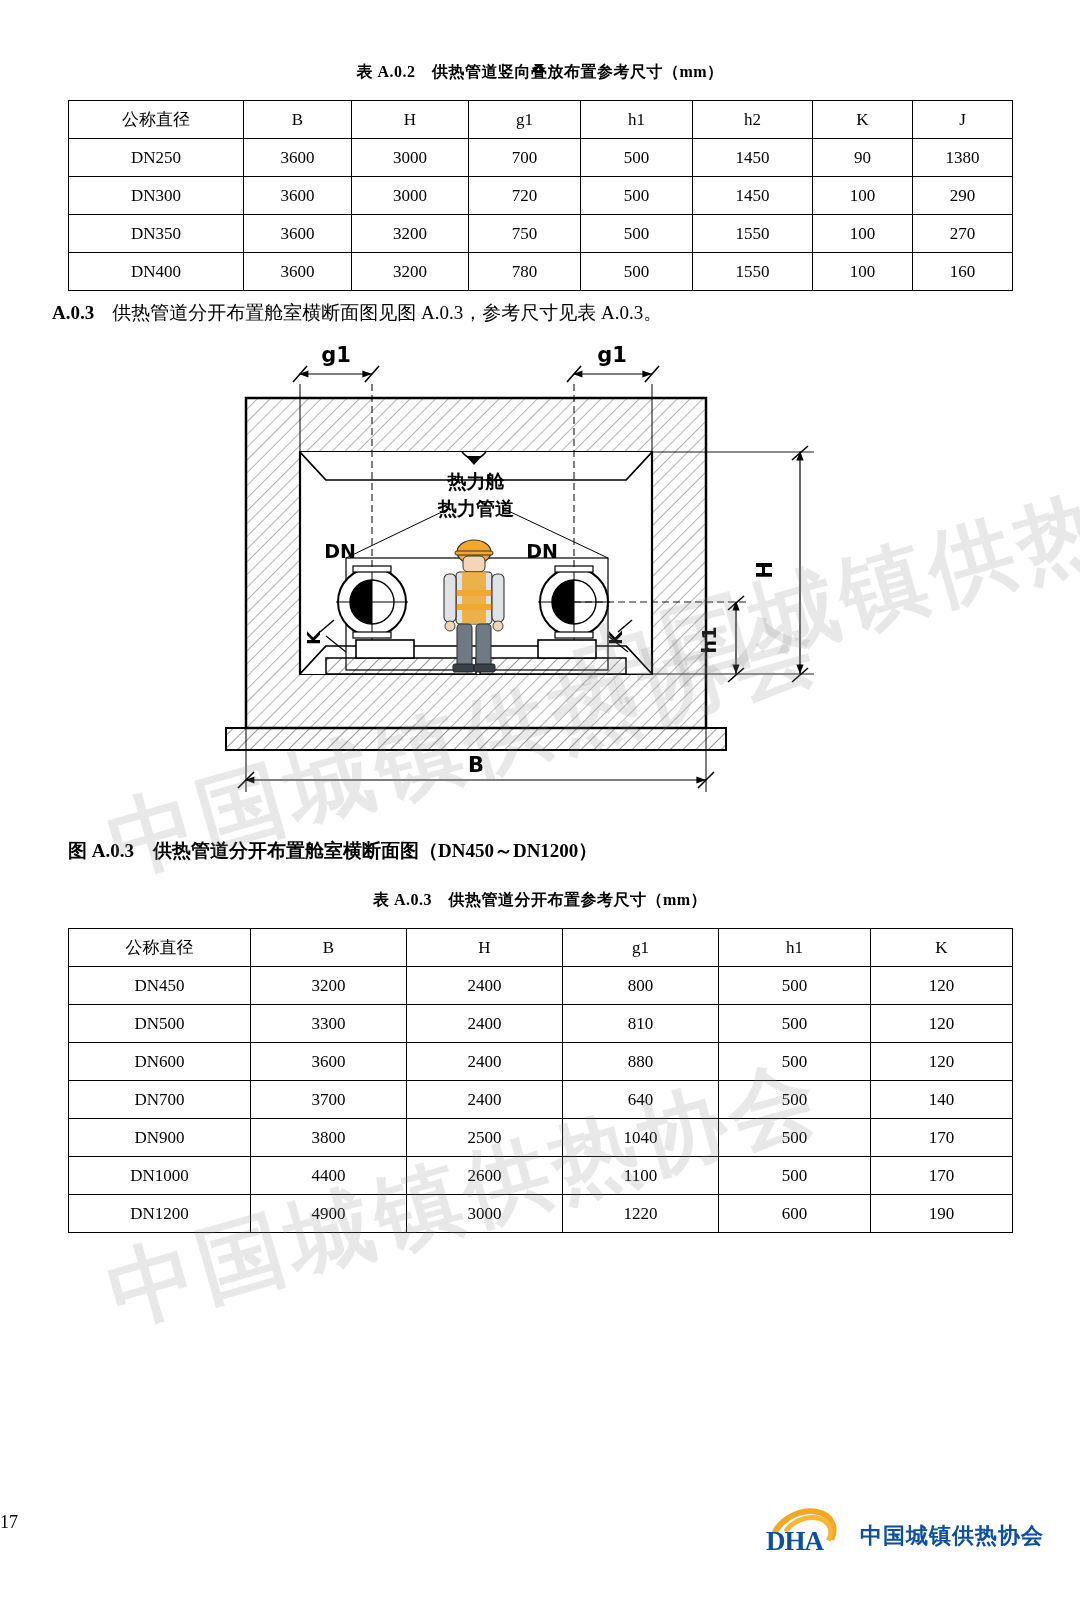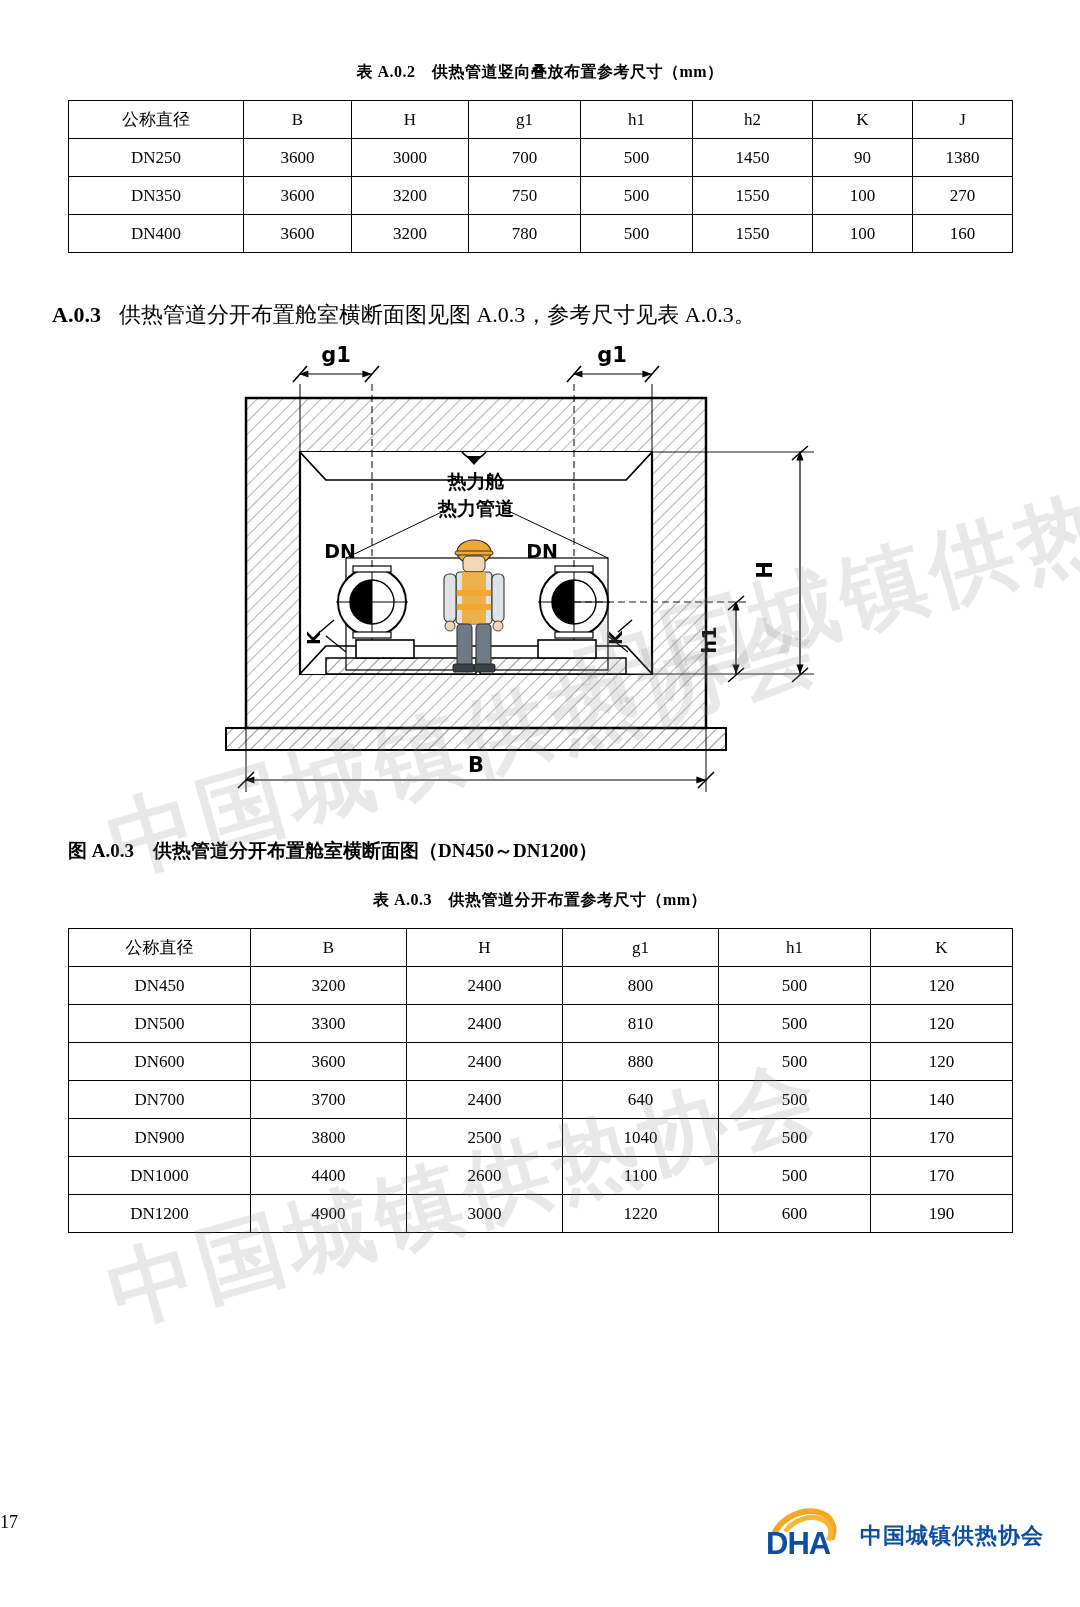--- a/index.html
+++ b/index.html
@@ -60,21 +60,21 @@
     height: 37px;
     font-family: "Liberation Serif", serif;
   }
   table.data th {
     font-weight: 400;
   }
 
   
   #cap-a02 { position: absolute; left: 68px; top: 62px; width: 944px; }
   #tbl-a02 { position: absolute; left: 68px; top: 100px; }
-  #para-a03 { position: absolute; left: 52px; top: 300px; width: 960px; font-size: 22px; }
+  #para-a03 { position: absolute; left: 52px; top: 300px; width: 960px; font-size: 19px; }
   #para-a03 .num { font-weight: 700; margin-right: 18px; }
   #figwrap  { position: absolute; left: 150px; top: 340px; width: 780px; height: 490px; }
   #cap-fig  { position: absolute; left: 68px; top: 838px; width: 944px; text-align: left; font-weight: 700; font-size: 19px; }
   #cap-a03  { position: absolute; left: 68px; top: 890px; width: 944px; }
   #tbl-a03  { position: absolute; left: 68px; top: 928px; }
 
   #pagenum {
     position: absolute;
     left: 0; top: 1512px;
     width: 1080px;
@@ -114,23 +114,23 @@
   .arc2 {
     left: 20px; top: 8px; width: 44px; height: 30px;
     border-width: 5px;
     border-top-color: #f7b733;
     border-right-color: #f7b733;
     transform: rotate(-20deg);
   }
   .logo-d {
     position: absolute;
     left: 6px; top: 18px;
-    font-family: Liberation Sans, sans-serif;
+    font-family: Liberation Serif, serif;
     font-weight: 700;
-    font-size: 31px;
+    font-size: 27px;
     color: #0b4ea2;
     letter-spacing: -1px;
   }
   .logo-cn {
     font-family: "DejaVu Sans", sans-serif;
     font-weight: 700;
     font-size: 22px;
     color: #0b4ea2;
     letter-spacing: 1px;
     margin-left: 4px;
@@ -173,20 +173,30 @@
         <td>DN250</td>
         <td>3600</td>
         <td>3000</td>
         <td>700</td>
         <td>500</td>
         <td>1450</td>
         <td>90</td>
         <td>1380</td>
       </tr>
       <tr>
+        <td>DN300</td>
+        <td>3600</td>
+        <td>3000</td>
+        <td>720</td>
+        <td>500</td>
+        <td>1450</td>
+        <td>100</td>
+        <td>290</td>
+      </tr>
+      <tr>
         <td>DN350</td>
         <td>3600</td>
         <td>3200</td>
         <td>750</td>
         <td>500</td>
         <td>1550</td>
         <td>100</td>
         <td>270</td>
       </tr>
       <tr>

